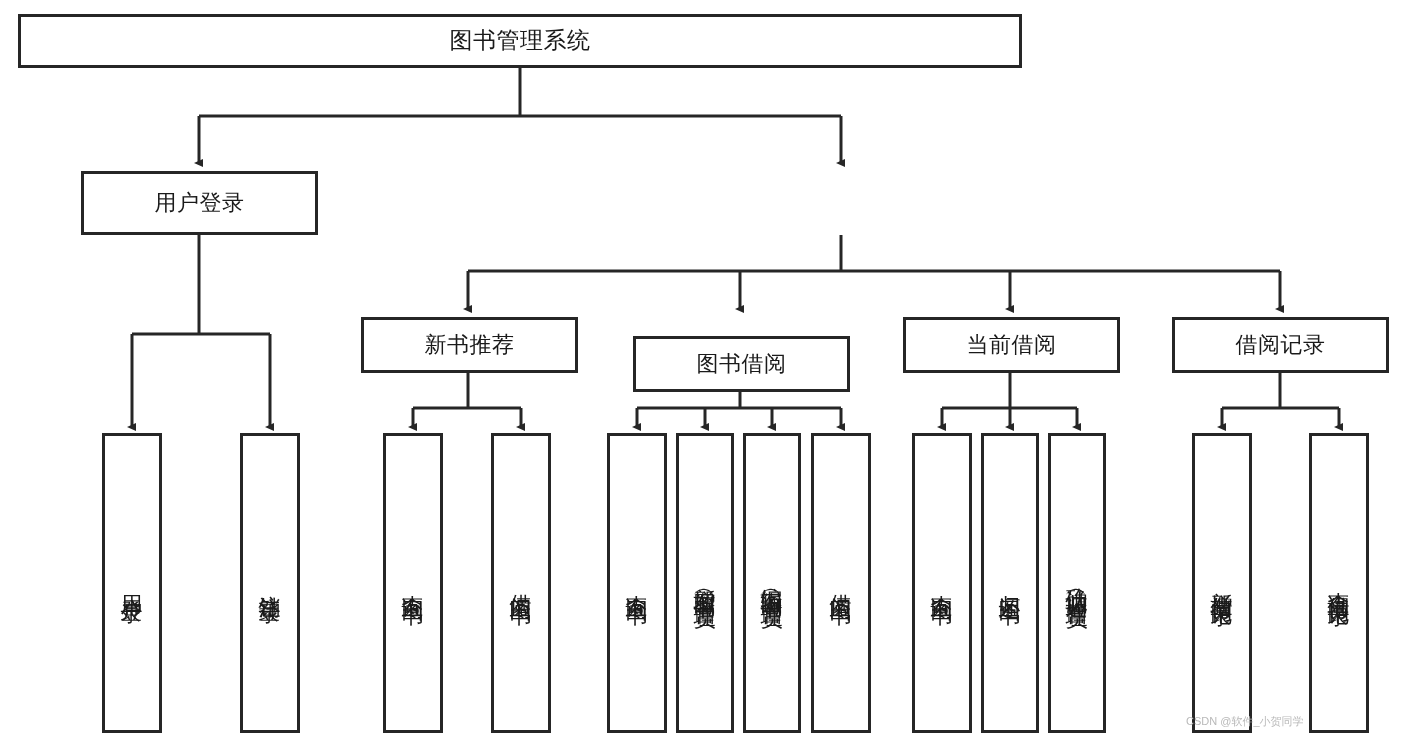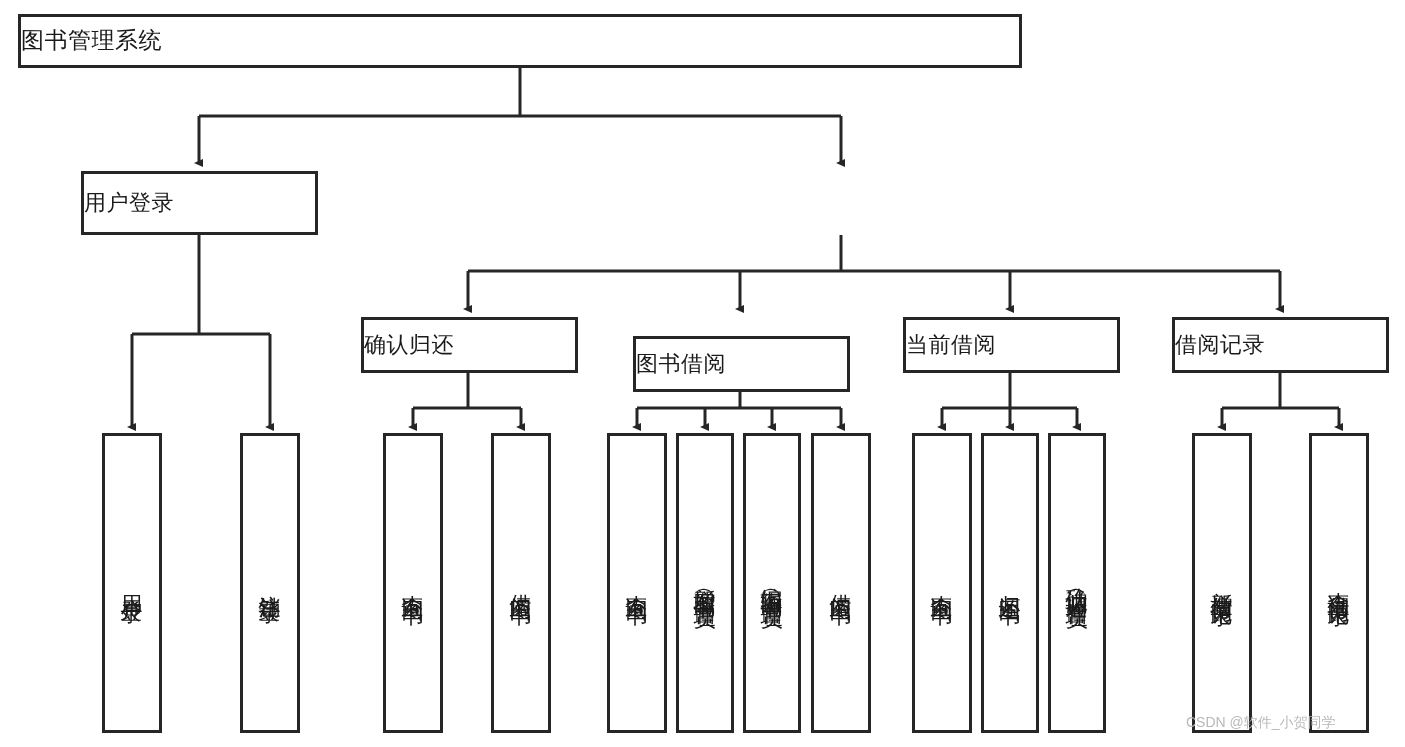--- a/index.html
+++ b/index.html
@@ -22,21 +22,21 @@
     width: 1405px;
     height: 747px;
   }
   .node {
     position: absolute;
     box-sizing: border-box;
     border: 3px solid #262626;
     background: #ffffff;
     display: flex;
     align-items: center;
-    justify-content: flex-start;
+    justify-content: center;
     color: #1a1a1a;
   }
   .node .lbl {
     display: block;
     text-align: center;
     line-height: 1.18;
     letter-spacing: 0.5px;
   }
   
   .node.horiz .lbl {
@@ -54,21 +54,21 @@
     text-orientation: upright;
     font-size: 22px;
     line-height: 1.05;
     letter-spacing: 3px;
     max-height: 278px;
   }
   .watermark {
     position: absolute;
     left: 1186px;
     top: 714px;
-    font-size: 14px;
+    font-size: 11px;
     color: #b9b9b9;
     white-space: nowrap;
     font-family: "Liberation Sans", "DejaVu Sans", sans-serif;
   }
 </style>
 </head>
 <body>
 
 <div id="canvas">
 
@@ -124,21 +124,21 @@
 
   <div class="node horiz root" style="left:18px; top:14px; width:1004px; height:54px;">
     <span class="lbl">图书管理系统</span>
   </div>
 
   <div class="node horiz" style="left:81px; top:171px; width:237px; height:64px;">
     <span class="lbl">用户登录</span>
   </div>
 
   <div class="node horiz" style="left:361px; top:317px; width:217px; height:56px;">
-    <span class="lbl">确认归还</span>
+    <span class="lbl">新书推荐</span>
   </div>
   <div class="node horiz" style="left:633px; top:317px; width:217px; height:56px;margin-top:19px;">
     <span class="lbl">图书借阅</span>
   </div>
   <div class="node horiz" style="left:1172px; top:317px; width:217px; height:56px;">
     <span class="lbl">借阅记录</span>
   </div>
   <div class="node horiz" style="left:903px; top:317px; width:217px; height:56px;">
     <span class="lbl">当前借阅</span>
   </div>

